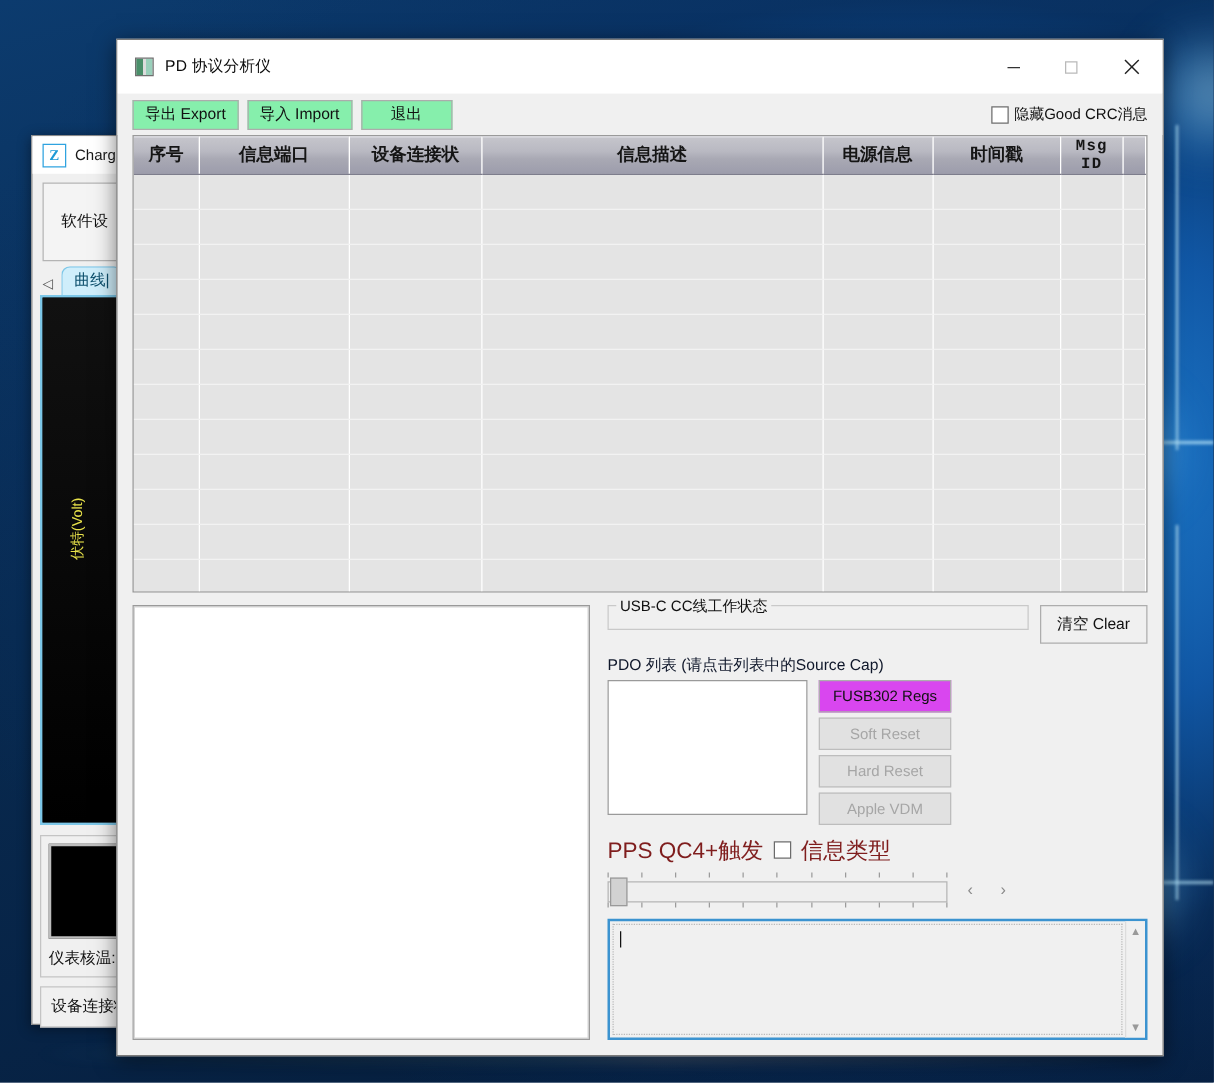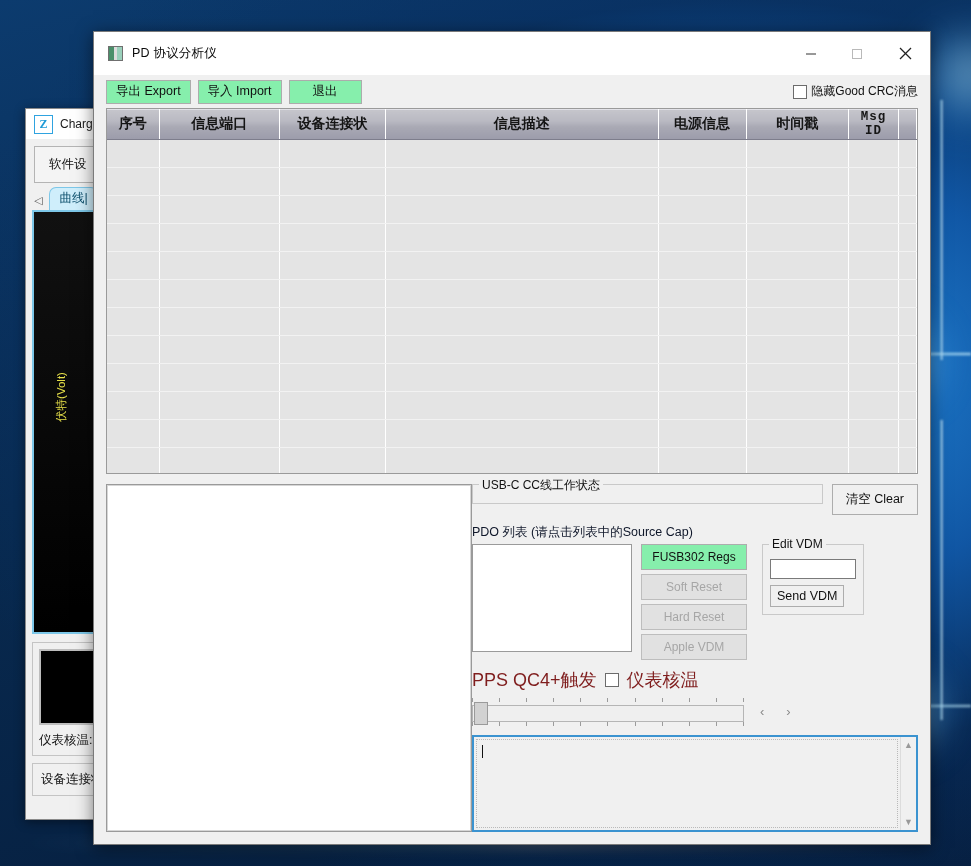--- a/index.html
+++ b/index.html
@@ -23,21 +23,21 @@
   
   #bgwin{position:absolute;left:25px;top:108px;width:205px;height:710px;
     background:#f0f0f0;border:1px solid #8a8a8a;box-shadow:0 2px 10px rgba(0,0,0,.45);}
   #bgwin .bg-title{height:30px;background:#ffffff;display:flex;align-items:center;gap:7px;padding:0 8px;}
   #bgwin .bg-logo{width:17px;height:17px;background:#ffffff;border:1px solid #2fa3e0;
     display:flex;align-items:center;justify-content:center;color:#1e9ad6;font-weight:bold;font-size:12px;
     font-family:"Liberation Serif",serif;}
   #bgwin .bg-title-text{font-size:12px;color:#1a1a1a;white-space:nowrap;overflow:hidden;}
   #bgwin .bg-toolbar{padding:7px 8px 5px 8px;}
   #bgwin .bg-btn{display:inline-block;border:1px solid #b4b4b4;background:#f4f4f4;
-    font-size:12.5px;padding:9px 14px;color:#111;white-space:nowrap;text-align:right;}
+    font-size:12.5px;padding:22px 14px;color:#111;white-space:nowrap;text-align:right;}
   #bgwin .bg-tabrow{display:flex;align-items:flex-end;gap:3px;padding:0 0 0 6px;height:22px;}
   #bgwin .bg-tab-arrow{font-size:11px;color:#555;padding:0 4px 3px 2px;}
   #bgwin .bg-tab{background:#cfeefb;border:1px solid #7dc7e8;border-bottom:none;
     border-radius:7px 7px 0 0;font-size:12.5px;color:#0d4f6c;padding:2px 9px 3px 9px;white-space:nowrap;}
   #bgwin .bg-chartwrap{margin:0 6px;border:2px solid #7dc7e8;background:#000;height:420px;position:relative;overflow:hidden;}
   #bgwin .bg-chart{position:absolute;inset:0;background:linear-gradient(180deg,#111 0%,#000 100%);}
   .yt{position:absolute;right:10px;color:#e8e24a;font-size:11.5px;font-family:"Liberation Sans",sans-serif;transform:translateY(-50%);}
   .ytick{position:absolute;right:2px;width:6px;height:1px;background:#c9c54a;}
   .yaxisline{position:absolute;right:1px;top:4px;bottom:4px;width:1px;background:#6a6a2c;}
   .ylabel{position:absolute;left:3px;top:44%;transform:translateY(-50%) rotate(-90deg);transform-origin:center;
@@ -80,42 +80,42 @@
   table.msgtable th{
     height:25px;font-size:14px;font-weight:bold;color:#151515;
     background:linear-gradient(180deg,#c6c6cc 0%,#b9b9c2 40%,#a9a9b4 60%,#9c9cab 100%);
     border-right:1px solid #ffffff;border-bottom:1px solid #7d7d8c;
     box-shadow:inset 0 1px 0 #e2e2e8;
   }
   table.msgtable th.mono{font-family:"Liberation Mono","DejaVu Sans Mono",monospace;font-size:12.5px;letter-spacing:1px;}
   table.msgtable td{height:25px;border-right:1px solid #ffffff;border-bottom:1px solid #f2f2f2;background:#e4e4e4;}
 
   
-  .lower{flex:1;display:flex;padding:10px 12px 12px 12px;gap:0;min-height:0;}
+  .lower{flex:1;display:flex;padding:10px 12px 12px 12px;gap:14px;min-height:0;}
   .leftlog{width:364px;background:#ffffff;border:1px solid #9a9a9a;box-shadow:inset 0 0 0 1px #d6d6d6;}
   .rightcol{flex:1;display:flex;flex-direction:column;min-width:0;}
 
   .grp{border:1px solid #c9c9c9;position:relative;padding:10px 8px 8px 8px;}
   .grp-title{position:absolute;top:-8px;left:6px;background:#f0f0f0;padding:0 3px;font-size:12px;color:#111;white-space:nowrap;}
   .radio-row{display:flex;align-items:center;gap:9px;}
   .radio{display:flex;align-items:center;gap:3px;font-size:12px;color:#111;white-space:nowrap;}
   .rdot{width:12px;height:12px;border:1px solid #5a5a5a;border-radius:50%;background:#fff;
     display:inline-block;position:relative;flex:0 0 auto;}
   .rdot.on::after{content:"";position:absolute;left:3px;top:3px;width:6px;height:6px;border-radius:50%;background:#1b1b1b;}
 
   .clearbtn{border:1px solid #adadad;background:#f0f0f0;font-size:12.5px;color:#111;
     padding:6px 13px;white-space:nowrap;}
 
   .pdo-label{font-size:12.5px;color:#0f172a;margin:9px 0 3px 0;white-space:nowrap;}
   .midrow{display:flex;gap:9px;align-items:flex-start;}
   .pdolist{width:158px;height:106px;background:#fff;border:1px solid #9a9a9a;}
   .btncol{display:flex;flex-direction:column;gap:4px;}
   .gbtn{width:104px;height:24px;border:1px solid #bdbdbd;background:#e1e1e1;color:#a6a6a6;
     font-size:12px;display:flex;align-items:center;justify-content:center;white-space:nowrap;}
-  .gbtn.enabled{color:#111;background:#86efac;border-color:#adadad;}
+  .gbtn.enabled{color:#111;background:#d946ef;border-color:#adadad;}
   .vdmgrp{width:86px;margin-left:6px;border:1px solid #c9c9c9;position:relative;padding:14px 7px 10px 7px;}
   .vdminput{width:100%;height:20px;background:#fff;border:1px solid #7a7a7a;box-sizing:border-box;margin-bottom:7px;}
   .sendvdm{border:1px solid #adadad;background:#f0f0f0;font-size:12.5px;color:#111;padding:3px 6px;white-space:nowrap;}
 
   .ppsrow{display:flex;align-items:center;gap:8px;margin:8px 0 2px 0;}
   .ppslabel{font-size:18px;color:#7f1d1d;white-space:nowrap;}
   .sliderwrap{display:flex;align-items:center;gap:10px;margin-top:2px;}
   .slider{width:272px;position:relative;height:30px;}
   .slider .track{position:absolute;left:0;right:0;top:9px;height:15px;background:#efefef;border:1px solid #b5b5b5;}
   .slider .thumb{position:absolute;left:2px;top:6px;width:12px;height:21px;background:#d2d2d2;border:1px solid #9a9a9a;}
@@ -395,31 +395,26 @@
         <div class="pdolist"></div>
 
 
         <div class="btncol">
           <span class="gbtn enabled">FUSB302 Regs</span>
           <span class="gbtn">Soft Reset</span>
           <span class="gbtn">Hard Reset</span>
           <span class="gbtn">Apple VDM</span>
         </div>
 
-        <div class="vdmgrp">
-          <span class="grp-title">Edit VDM</span>
-          <input class="vdminput" value="" style="">
-          <span class="sendvdm">Send VDM</span>
-        </div>
       </div>
 
       <div class="ppsrow">
         <span class="ppslabel">PPS QC4+触发</span>
         <span class="cbx"></span>
-        <span class="ppslabel">仪表核温</span>
+        <span class="ppslabel">信息类型</span>
       </div>
 
       <div class="sliderwrap">
         <div class="slider">
           <div class="ticks top" id="ticks-top">
               <i></i>
               <i></i>
               <i></i>
               <i></i>
               <i></i>

